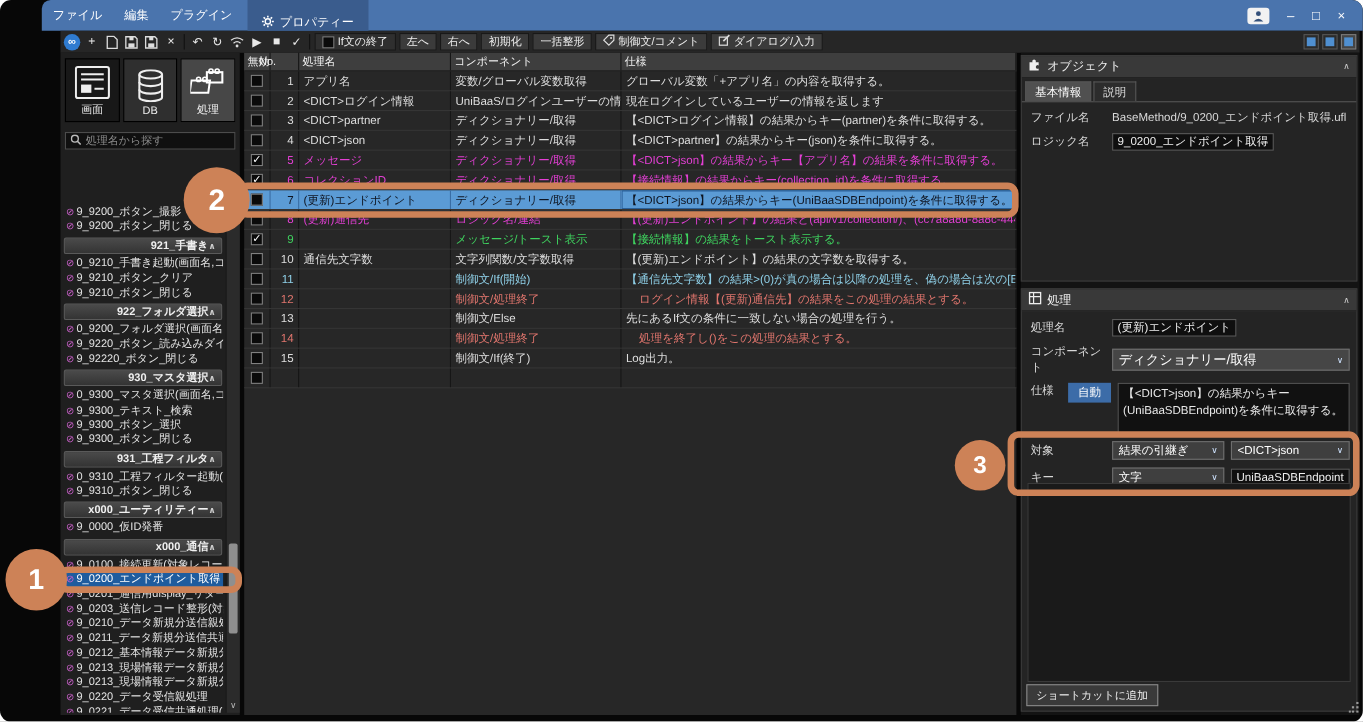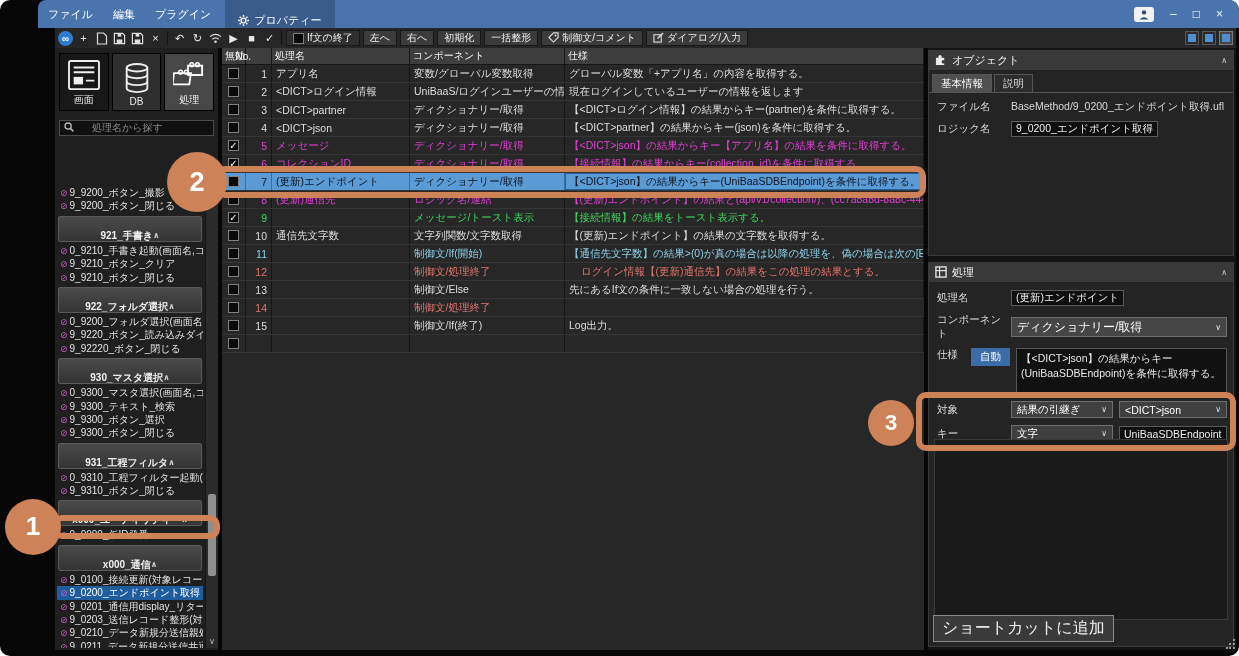--- a/index.html
+++ b/index.html
@@ -28,26 +28,26 @@
 .lay.act{background:#454545;border-color:#7a7a7a}
 
 
 .sidebar{position:absolute;left:55px;top:48px;width:163px;height:602px;background:#1f1f1f}
 .views{display:flex;gap:3px;padding:5px 4px}
 .view-btn{width:50px;height:58px;border:1px solid #000;display:flex;flex-direction:column;align-items:center;justify-content:flex-end;padding-bottom:3px;color:#eee;font-size:10px;gap:3px}
 .view-btn svg{display:block}
 #vb-screen{background:#181818}
 #vb-db{background:#2f2f2f}
 #vb-proc{background:#474747}
-.search{margin:4px 4px 0 4px;height:16px;background:#101010;border:1px solid #4c4c4c;display:flex;align-items:center;gap:18px;padding:0 4px;color:#8a8a8a;font-size:10px}
+.search{margin:4px 4px 0 4px;height:16px;background:#101010;border:1px solid #4c4c4c;display:flex;align-items:center;gap:4px;padding:0 4px;color:#8a8a8a;font-size:10px}
 .list{position:absolute;left:2px;right:15px;top:138px;bottom:2px;overflow:hidden;font-size:10px;color:#e4e4e4}
 .litem{height:13.4px;line-height:13.4px;white-space:nowrap;overflow:hidden;padding-left:3px}
 .licon{color:#c75fc7;margin-right:2px;font-size:9px}
 .litem.sel{background:#1f5c9e;color:#fff}
-.ghead{height:15px;line-height:14px;margin:3px 1px 2px 1px;background:linear-gradient(#4a4a4a,#343434);border:1px solid #5a5a5a;border-radius:2px;padding:12px 5px;font-weight:bold;display:flex;justify-content:center;color:#f0f0f0}
+.ghead{height:15px;line-height:14px;margin:3px 1px 2px 1px;background:linear-gradient(#4a4a4a,#343434);border:1px solid #5a5a5a;border-radius:2px;padding:0 5px;font-weight:bold;display:flex;justify-content:flex-end;color:#f0f0f0}
 .ghead .car{font-size:8px;color:#ccc}
 .sb-scroll{position:absolute;right:0;top:138px;bottom:2px;width:13px;background:#2b2b2b;border-left:1px solid #151515}
 .sb-arrow{position:absolute;left:0;right:0;height:12px;color:#b5b5b5;font-size:8px;text-align:center;line-height:12px}
 .sb-arrow.up{top:0}.sb-arrow.dn{bottom:0}
 .sb-thumb{position:absolute;left:2px;right:2px;top:308px;height:82px;background:#8f8f8f;border-radius:2px}
 
 
 .tablep{position:absolute;left:222px;top:48px;width:702px;height:602px;background:#272727;font-size:10.5px;color:#dedede}
 .thead{display:flex;height:17px;background:#3e3e3e;font-size:10px;color:#f2f2f2;border-bottom:1px solid #161616}
 .th{border-right:1px solid #161616;display:flex;align-items:center;padding-left:3px}
@@ -81,21 +81,21 @@
 .flabel2{width:32px;flex:0 0 auto}
 .input{background:#0f0f0f;border:1px solid #5a5a5a;color:#eee;height:16px;display:flex;align-items:center;padding:0 4px;font-size:10.5px;overflow:hidden;white-space:nowrap}
 .select{background:#3f3f3f;border:1px solid #6e6e6e;color:#fff;height:17px;display:flex;align-items:center;padding:0 5px;font-size:10.5px;justify-content:space-between}
 .sel-car{font-size:8px;color:#cfe3ff;margin-left:4px}
 .comp-select{height:20px;font-size:12px;background:#464646;flex:1}
 .auto-btn{background:#3c6ca8;color:#fff;font-size:10.5px;padding:2px 9px;margin:0 6px 0 2px;flex:0 0 auto}
 .specarea{background:#111;border:1px solid #555;font-size:10.5px;color:#e8e8e8;padding:2px 4px;line-height:1.4;flex:1;height:46px;overflow:hidden;white-space:normal}
 .w100{width:102px;flex:0 0 auto}
 .grow{flex:1;margin-left:6px}
 .bigbox{position:absolute;left:5px;right:5px;top:176px;bottom:26px;background:#1a1a1a;border:1px solid #3a3a3a}
-.shortcut{position:absolute;left:4px;bottom:4px;background:#3a3a3a;border:1px solid #8a8a8a;color:#efefef;font-size:16px;padding:2px 8px}
+.shortcut{position:absolute;left:4px;bottom:4px;background:#3a3a3a;border:1px solid #8a8a8a;color:#efefef;font-size:10px;padding:2px 8px}
 
 
 .ann-box{position:absolute;border:6px solid #cd8257;border-radius:10px;z-index:50;pointer-events:none}
 .ann-circle{position:absolute;background:#cd8257;border-radius:50%;color:#fff;font-weight:bold;display:flex;align-items:center;justify-content:center;z-index:51;pointer-events:none}
 
 .grip{position:absolute;right:3px;bottom:3px;z-index:5}
 </style>
 </head>
 <body>
 
@@ -437,20 +437,21 @@
           <span class="td c3">制御文/Else</span>
           <span class="td c4">先にあるIf文の条件に一致しない場合の処理を行う。</span>
         </div>
         <div class="trow">
           <span class="td chkcell">
             <span class="chk"></span>
           </span>
           <span class="td numcell sa">14</span>
           <span class="td c2 sa"></span>
           <span class="td c3 sa">制御文/処理終了</span>
+          <span class="td c4 ind sa">処理を終了し()をこの処理の結果とする。</span>
         </div>
         <div class="trow">
           <span class="td chkcell">
             <span class="chk"></span>
           </span>
           <span class="td numcell">15</span>
           <span class="td c2"></span>
           <span class="td c3">制御文/If(終了)</span>
           <span class="td c4">Log出力。</span>
         </div>

